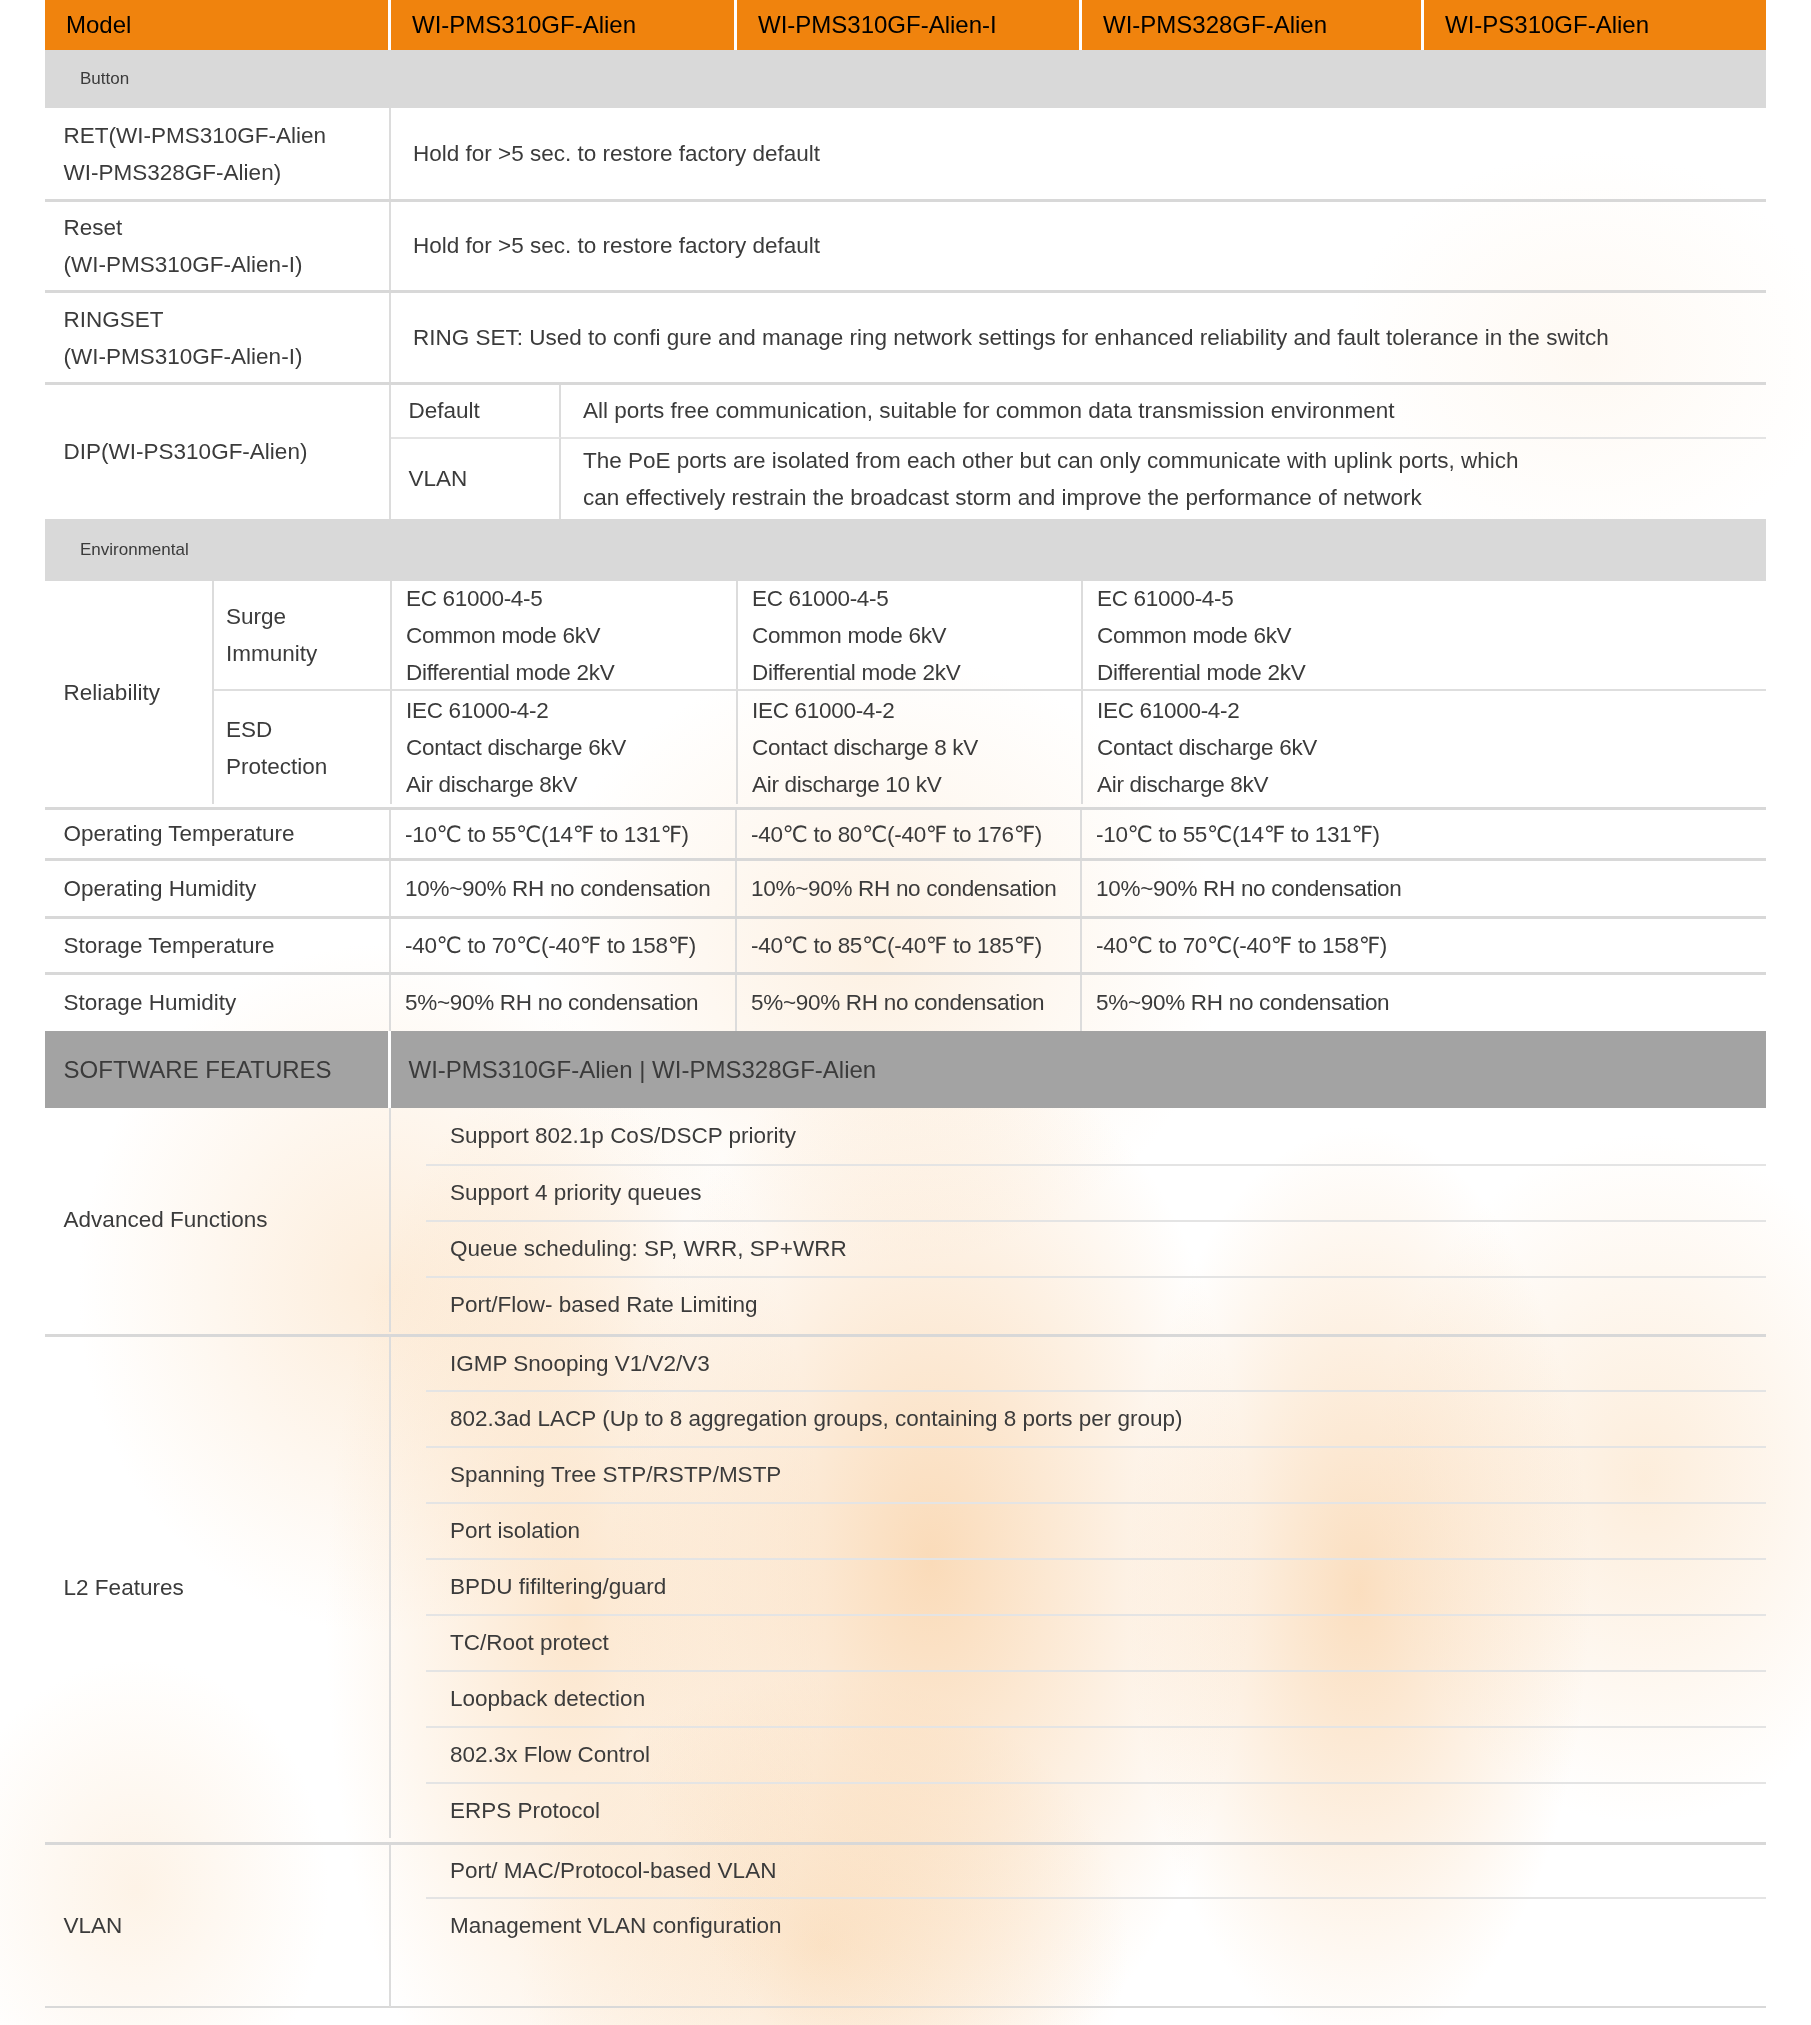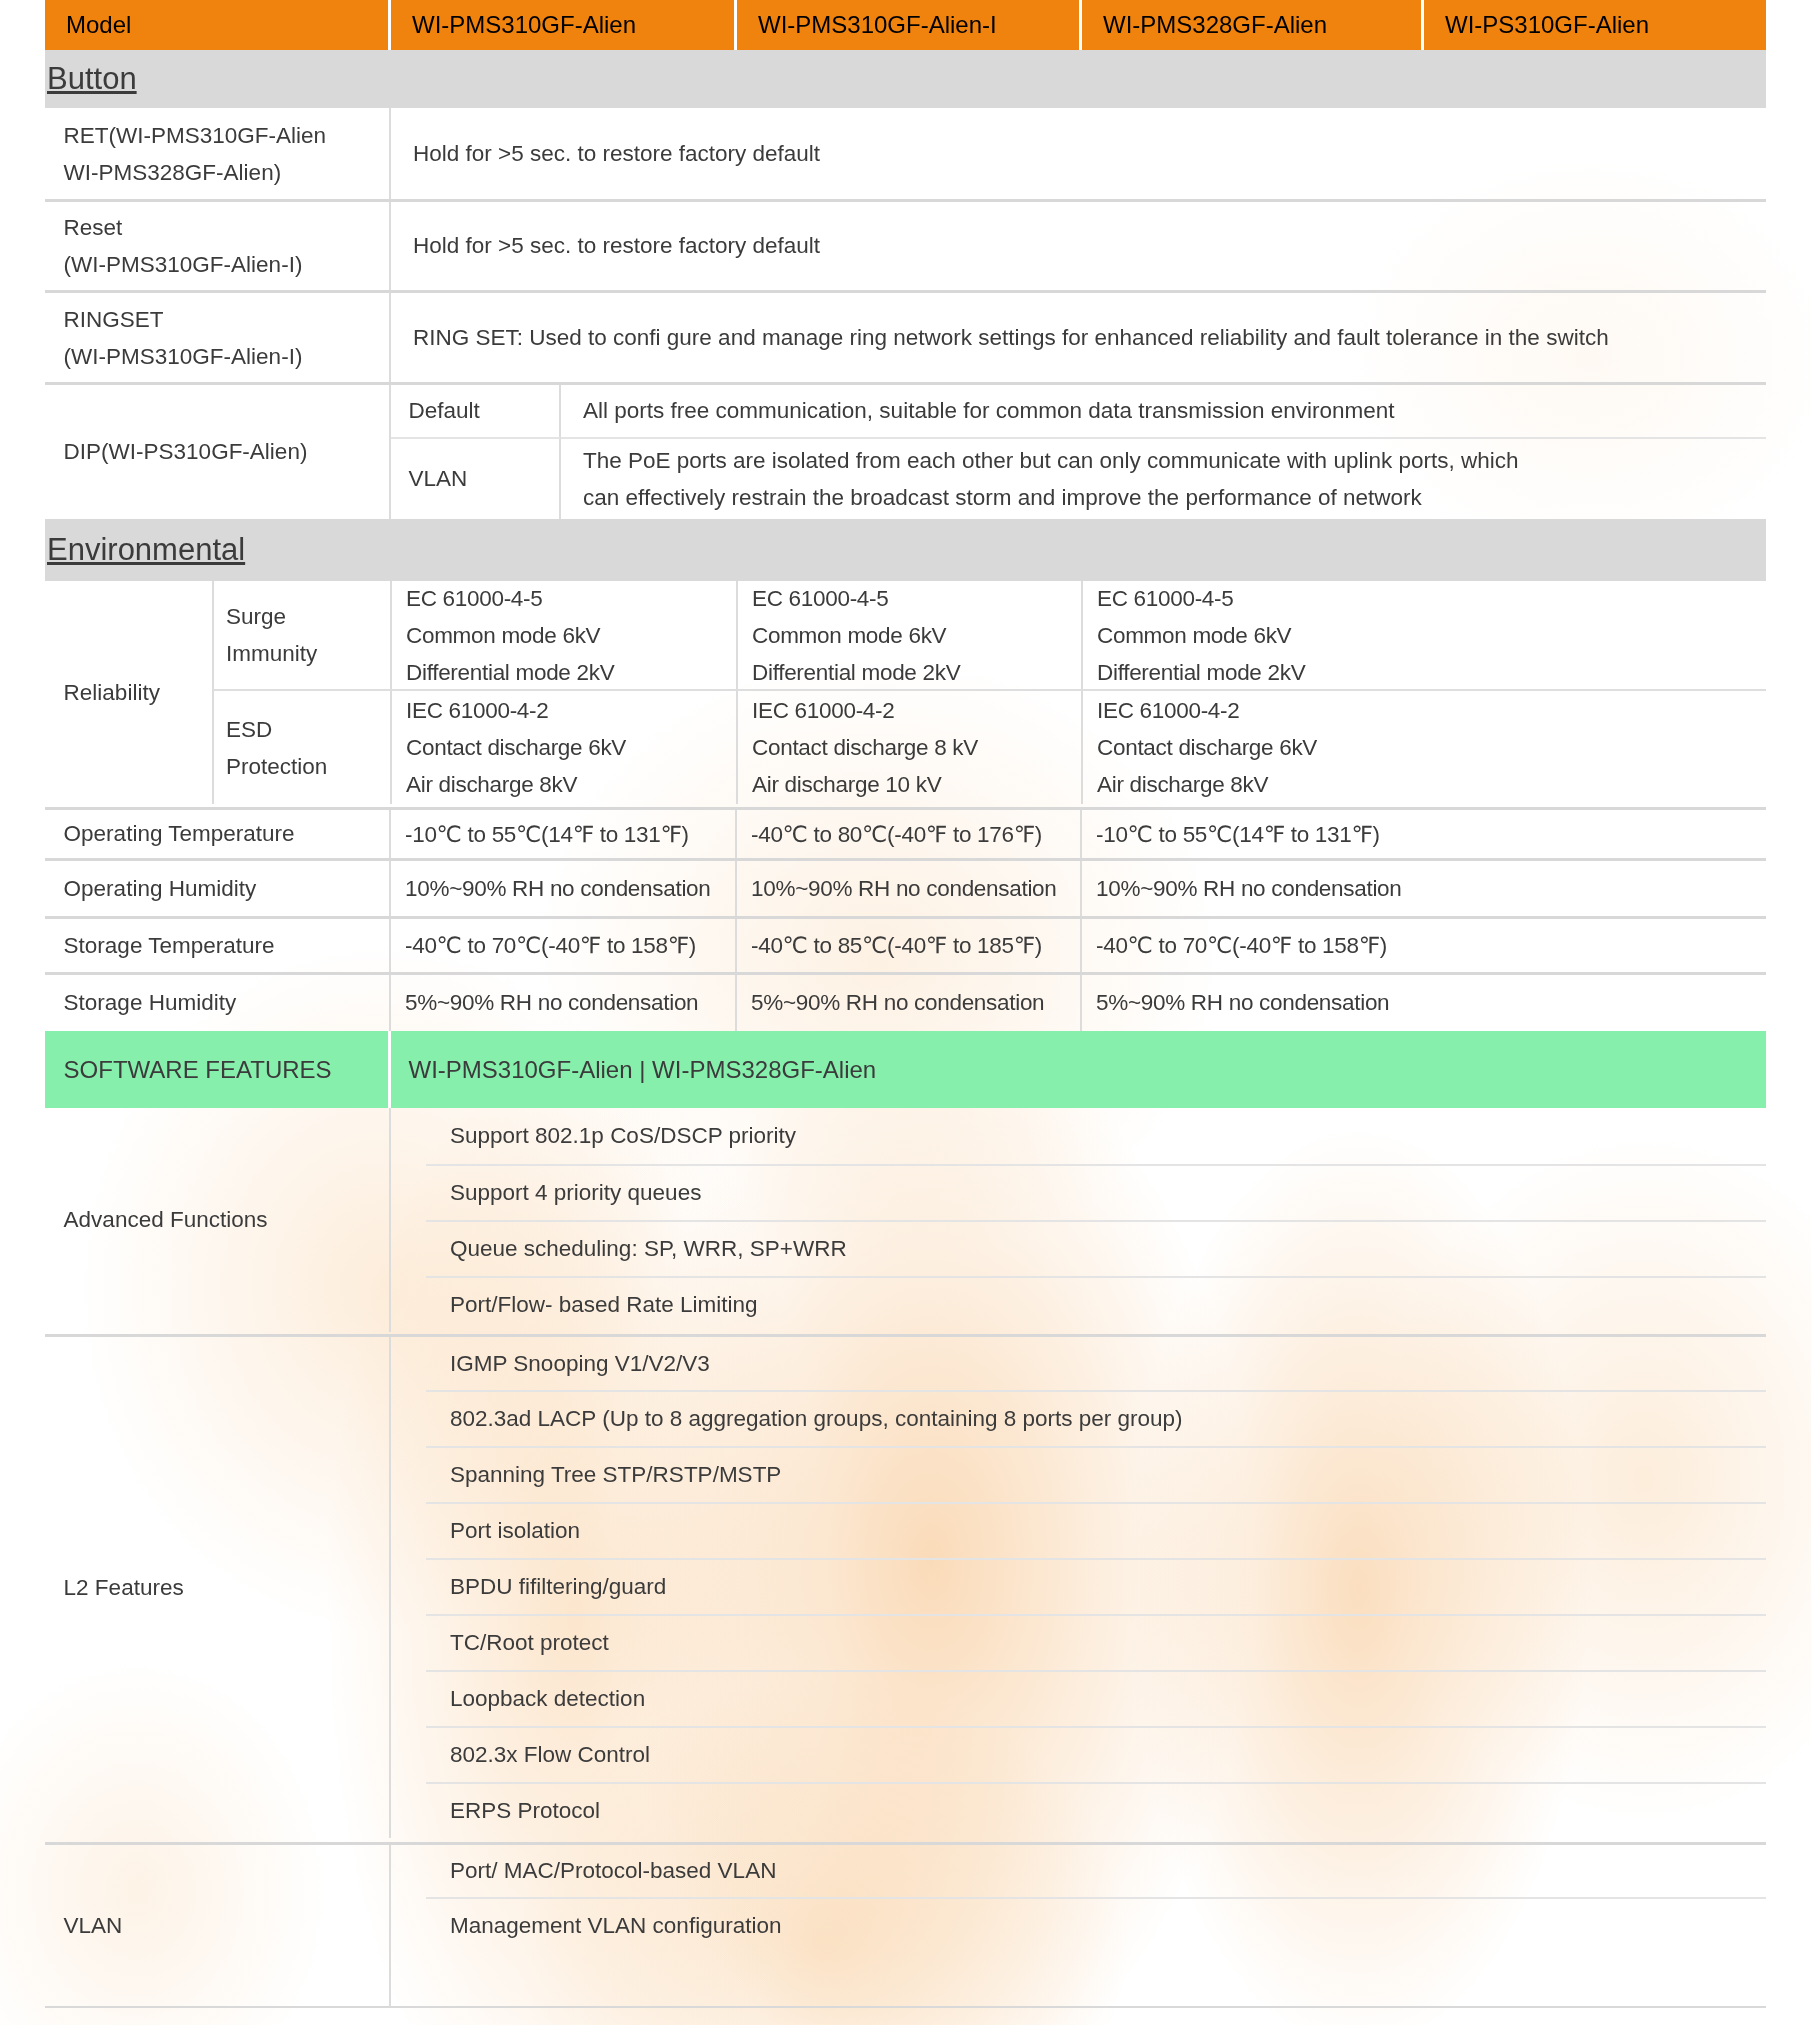--- a/index.html
+++ b/index.html
@@ -34,21 +34,21 @@
   .cell { display: flex; align-items: center; }
   .pre { white-space: pre-line; line-height: 37px; }
 
   
   .hdr { display: grid; grid-template-columns: 346px 346px 345px 342px 1fr; height: 50px;
          background: #F0830D; color: #000000; font-size: 24px; }
   .hdr .hcell { display: flex; align-items: center; padding-left: 21px; border-right: 3.3px solid #ffffff; }
   .hdr .hcell:last-child { border-right: none; }
 
   
-  .band { display: flex; align-items: center; padding-left: 2px; background: #D9D9D9; font-size: 31px; text-decoration: underline; }
+  .band { display: flex; align-items: center; padding-left: 35px; background: #D9D9D9; font-size: 17px; }
   .band.gray1 { height: 58px; }
   .band.gray2 { height: 62px; }
 
   
   .r2 { display: grid; grid-template-columns: 346px 1fr; }
   .bt { border-top: 3.3px solid #D8D8D8; }
   .lab { padding-left: 18.6px; border-right: 2.2px solid #DCDCDC; }
   .val { padding-left: 22px; }
 
   
@@ -63,21 +63,21 @@
   .rel-lab { grid-row: 1 / 3; padding-left: 18.6px; border-right: 2.2px solid #DCDCDC; }
   .sub-lab { padding-left: 12px; border-right: 2.2px solid #DCDCDC; }
   .env-val { padding-left: 14px; border-right: 2.2px solid #DCDCDC; letter-spacing: -0.3px; }
   .env-val.last { border-right: none; }
   .relrow2 { border-top: 2.7px solid #DEDEDE; }
 
   
   .tempgrid { display: grid; grid-template-columns: 346px 346px 345px 1fr; }
 
   
-  .band-sw { display: grid; grid-template-columns: 346px 1fr; height: 77px; background: #86efac; font-size: 24px; }
+  .band-sw { display: grid; grid-template-columns: 346px 1fr; height: 77px; background: #a3a3a3; font-size: 24px; }
   .band-sw .sw-title { display: flex; align-items: center; padding-left: 18.6px; border-right: 3.3px solid #ffffff; }
   .band-sw .sw-sub { display: flex; align-items: center; padding-left: 17.5px; }
 
   
   .feat { display: grid; grid-template-columns: 346px 1fr; }
   .feat .flab { padding-left: 18.6px; border-right: 2.2px solid #DCDCDC; display: flex; align-items: center; }
   .feat .item { display: flex; align-items: center; padding-left: 24px; margin-left: 35px; }
   .feat .item + .item { border-top: 2.2px solid #E4E4E4; }
   .feat-adv { grid-template-rows: repeat(4, 56px); height: 226px; }
   .feat-adv .flab { grid-row: 1 / 5; }

